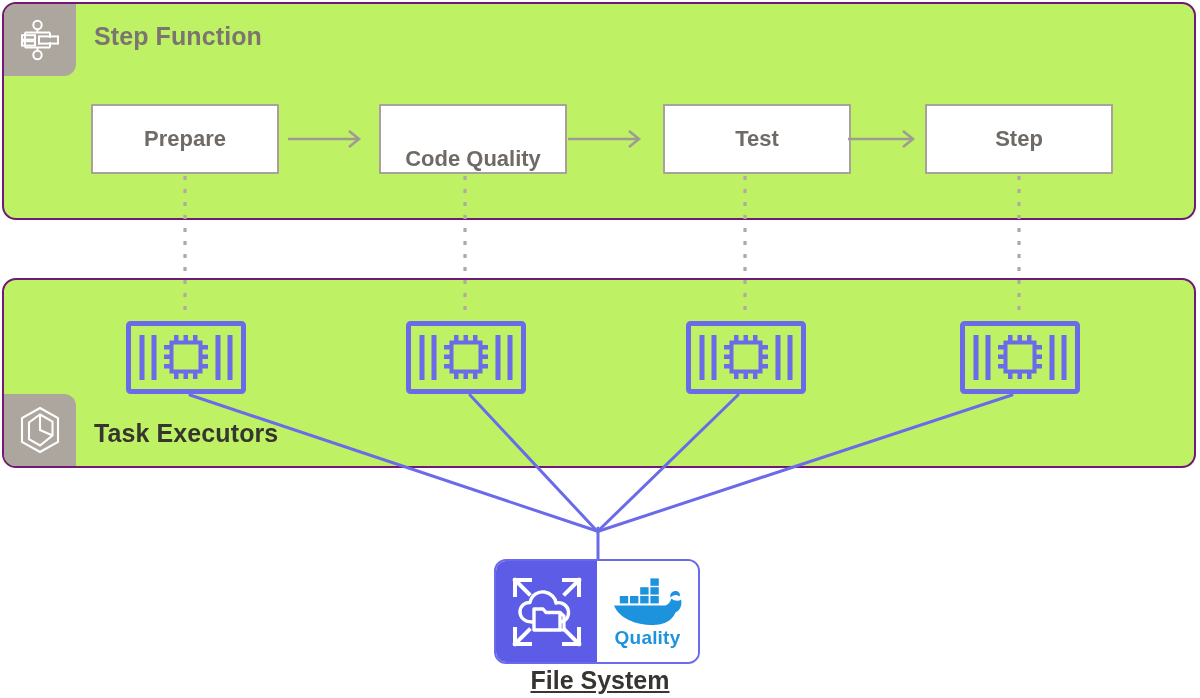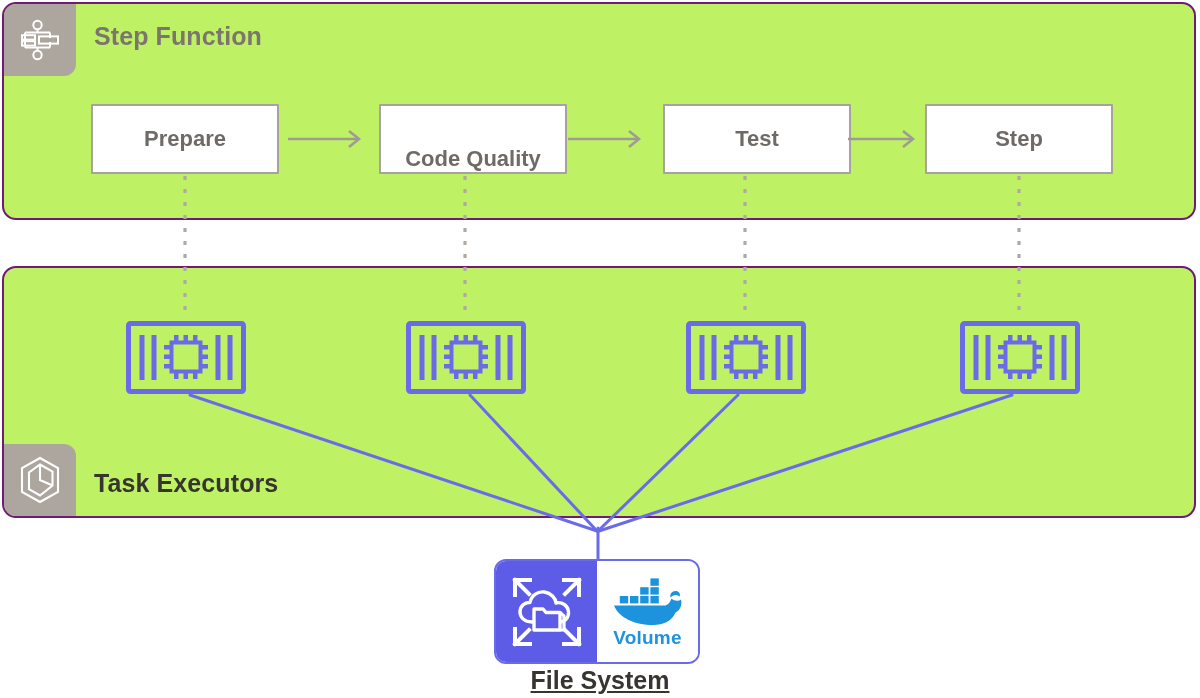--- a/index.html
+++ b/index.html
@@ -17,21 +17,21 @@
 
   
   .group-box {
     position: absolute;
     border: 2px solid #701a75;
     border-radius: 14px;
     background: #bef264;
     box-sizing: border-box;
   }
   #step-function-group { left: 2px;  top: 2px;   width: 1194px; height: 218px; }
-  #task-executors-group { left: 2px; top: 266px; width: 1194px; height: 252px; }
+  #task-executors-group { left: 2px; top: 278px; width: 1194px; height: 190px; }
 
   
   .group-badge {
     position: absolute;
     width: 72px;
     height: 72px;
     background: #ada69f;
     display: flex;
     align-items: center;
     justify-content: center;
@@ -370,17 +370,17 @@
         <rect x="39.4" y="13.2" width="8.4" height="7.4"></rect>
         <rect x="39.4" y="4.4" width="8.4" height="7.4"></rect>
         <rect x="8.8" y="22" width="8.4" height="7.4"></rect>
 
         <path d="M3 31.5 C3 31.5 51.5 31.5 53.5 31.5 C56 31.5 59 29 60.5 24.5
                  C63 27 67.5 27.5 70 25.5 C71.5 31 69 36.5 64.5 38.5
                  C61 47 52.5 51 42 51 C24 51 8 44 3 31.5 Z"></path>
         <path d="M59.5 23.5 C62 20.5 66 20 68.5 22.5 C70 19.5 67.5 17 64.5 17 C61 17 58.5 20 59.5 23.5 Z"></path>
       </g>
     </svg>
-    <div id="docker-volume-label">Volume</div>
+    <div id="docker-volume-label">Quality</div>
   </div>
 </div>
 
 <div id="file-system-label">File System</div>
 
 </body></html>

